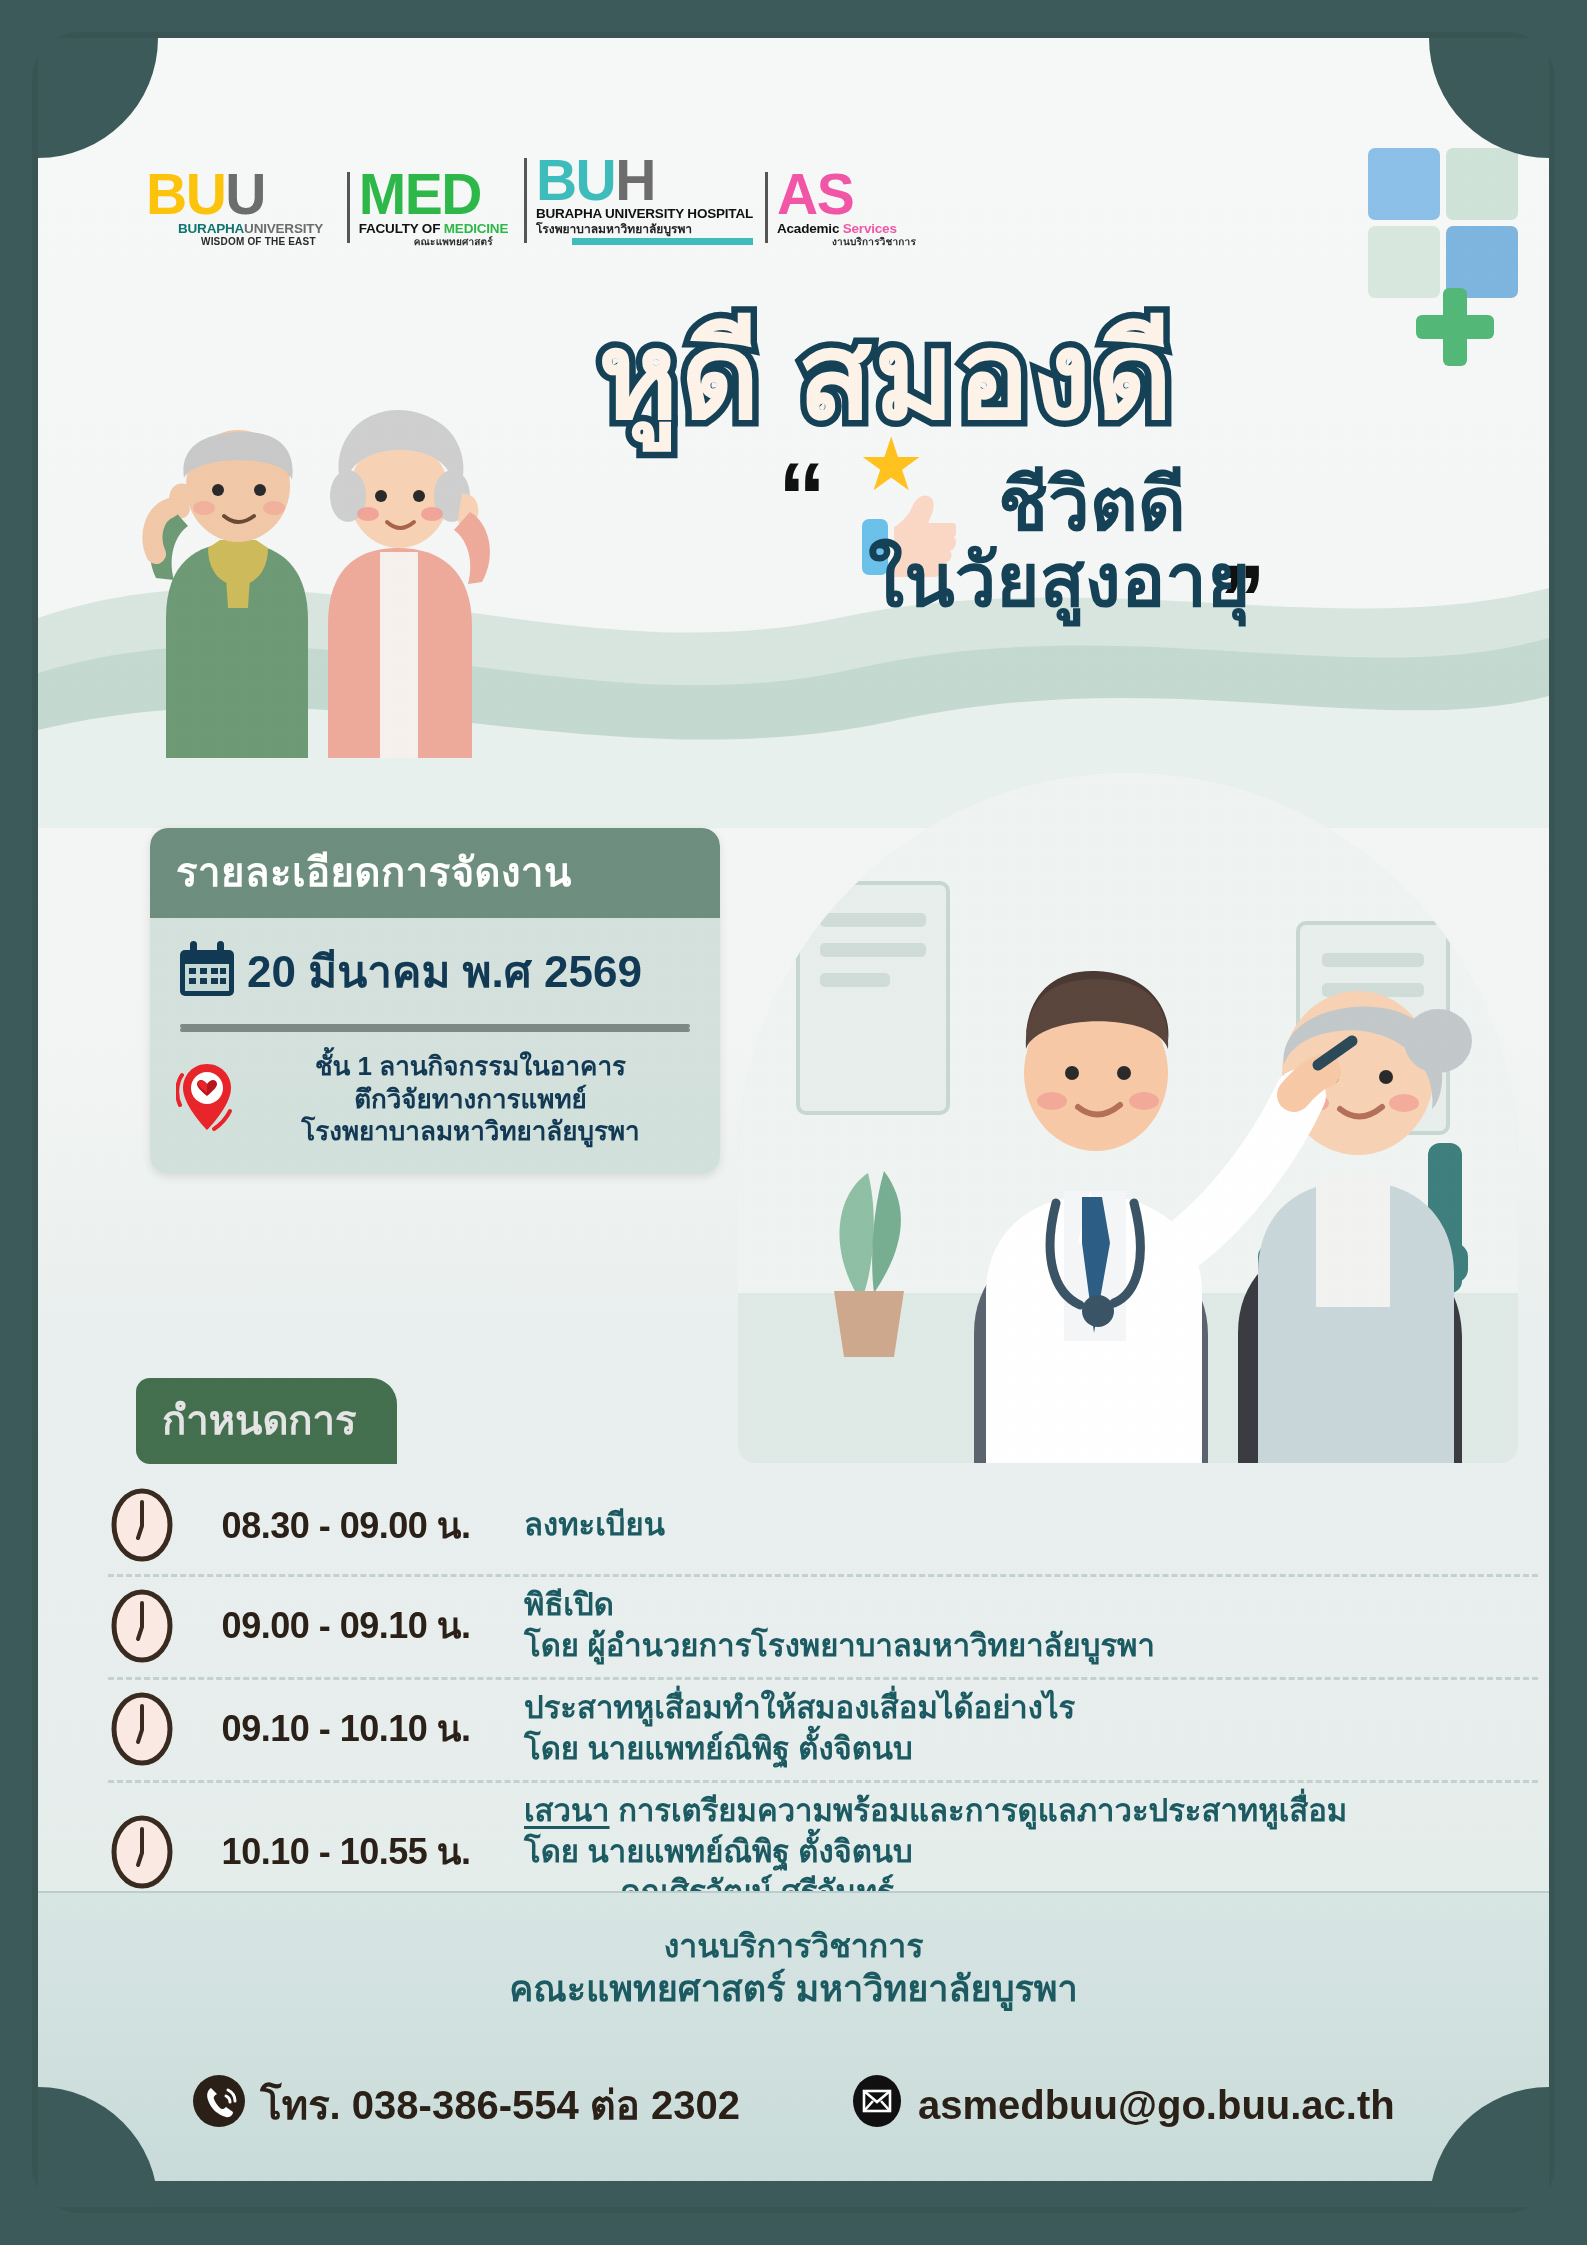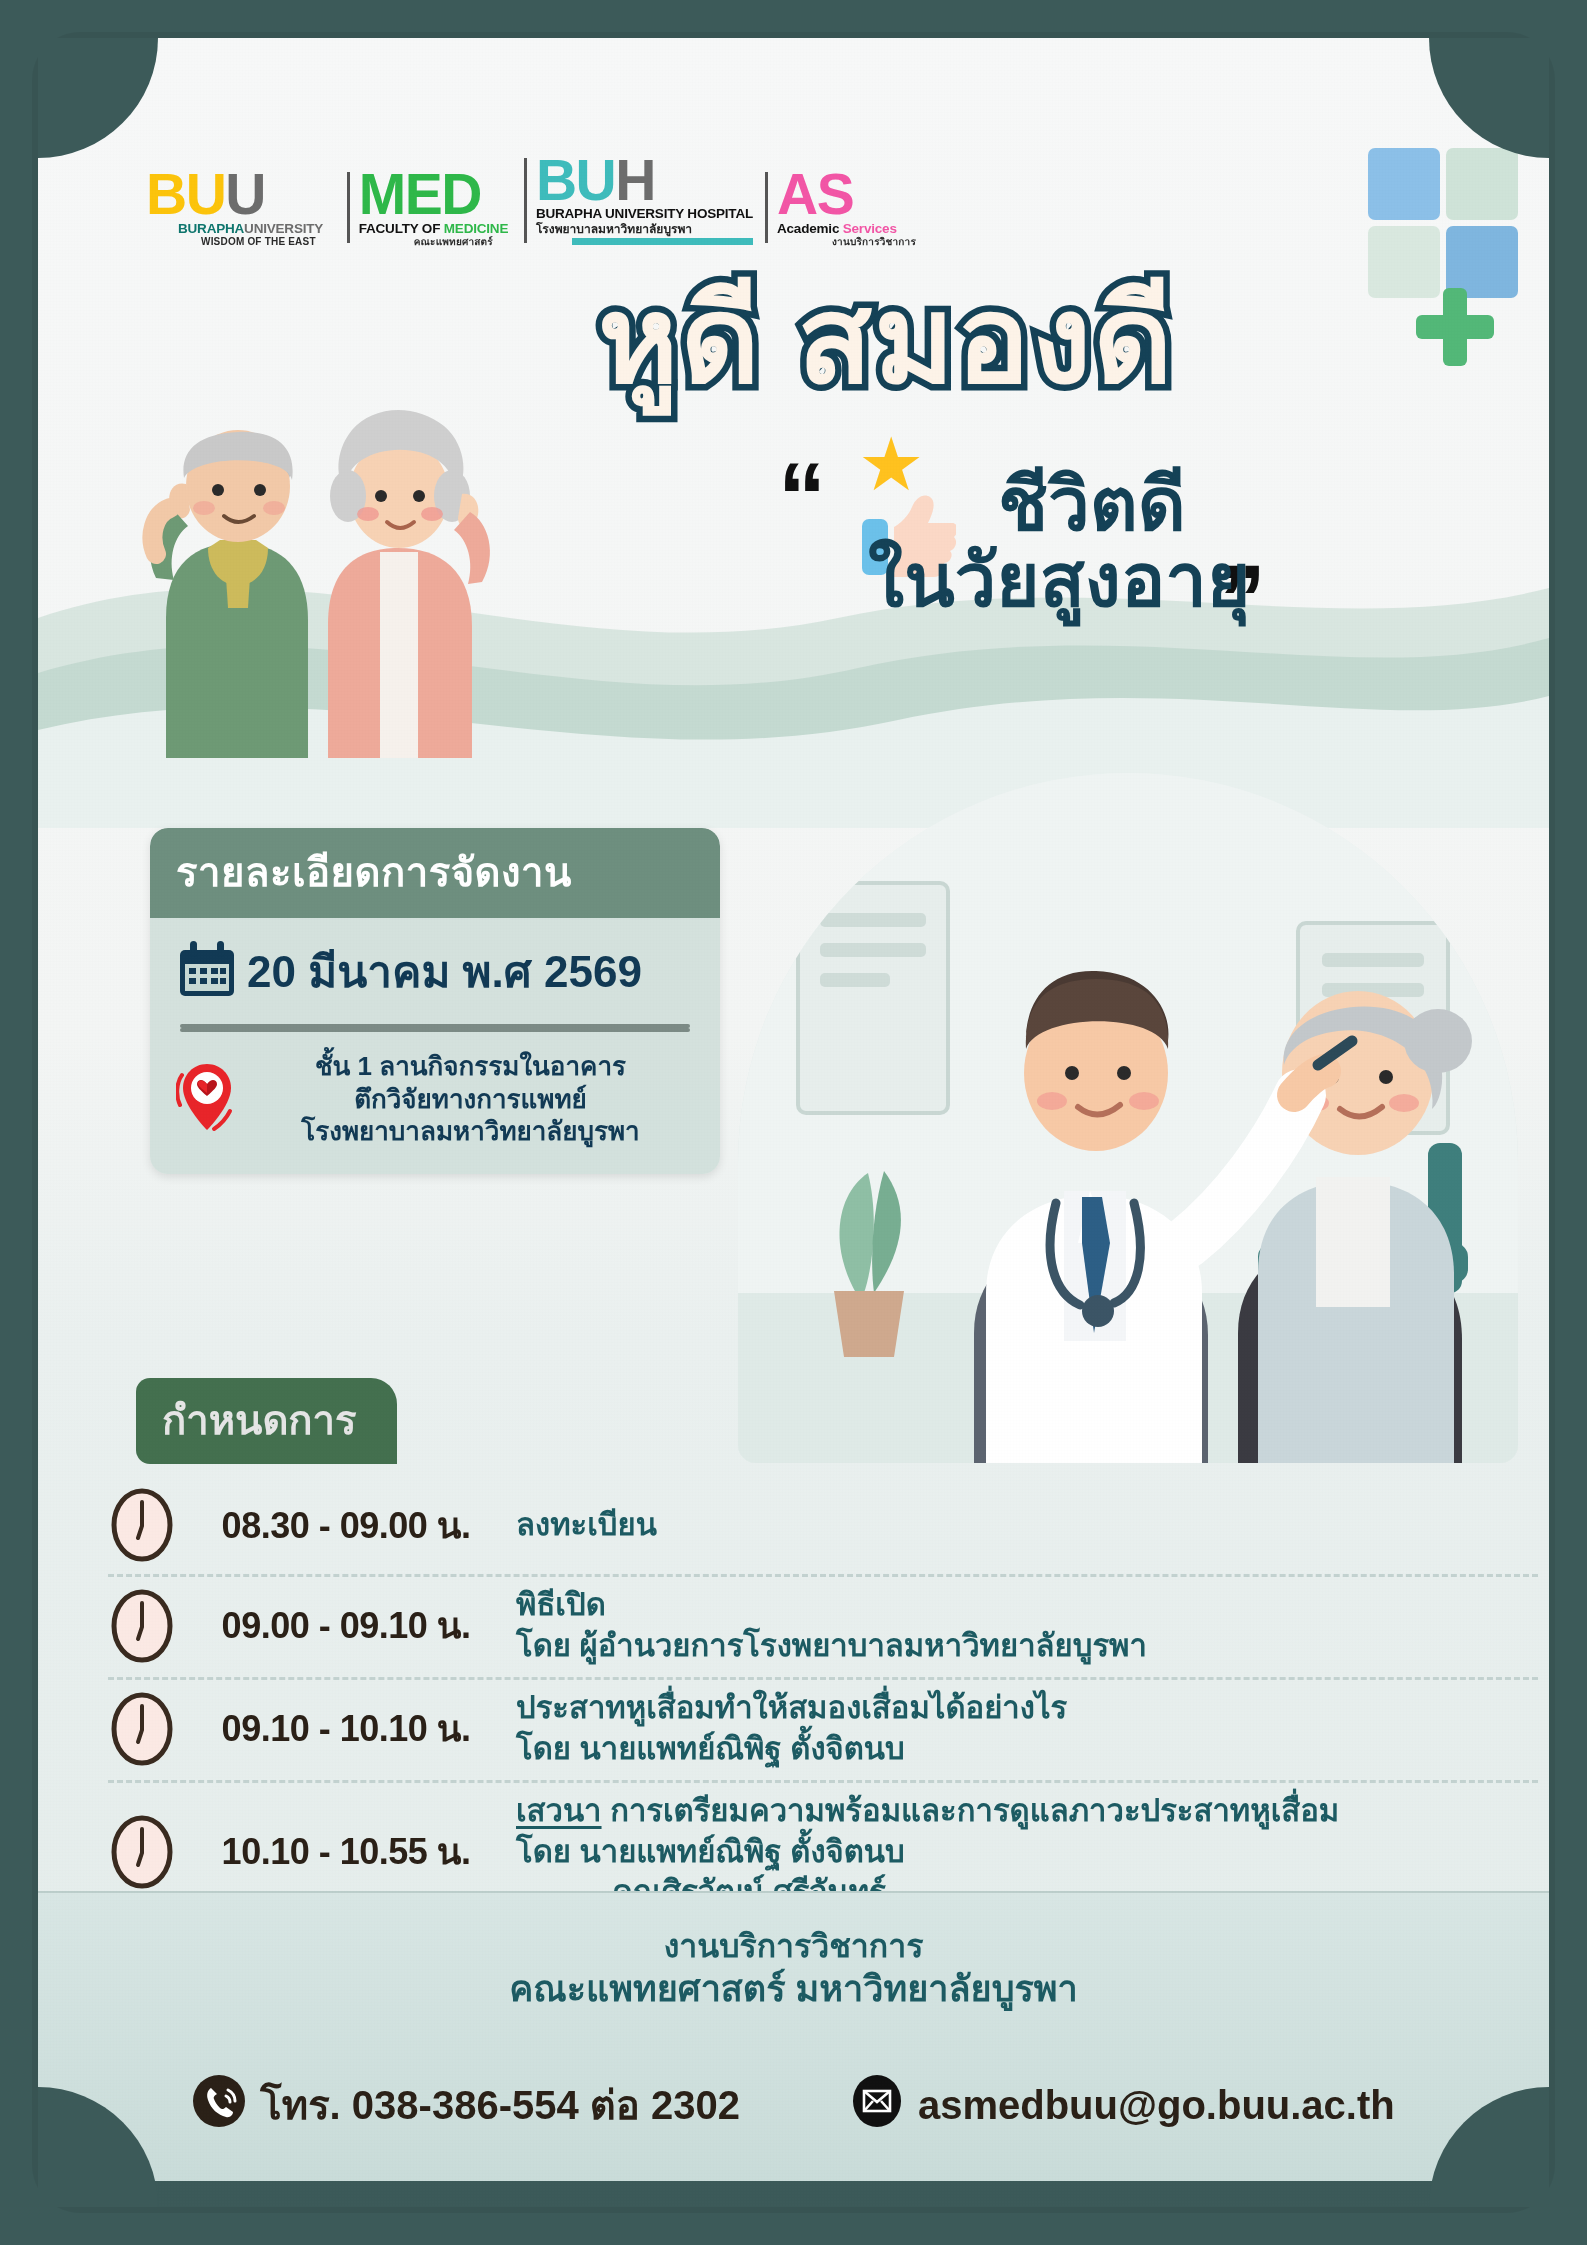--- a/index.html
+++ b/index.html
@@ -80,20 +80,21 @@
   .headline{
     position:absolute; left:560px; top:240px; width:940px;
     font-family:"Liberation Sans", sans-serif;
   }
   .headline .h1{
     font-size:122px; font-weight:800; color:#fdf3e8; line-height:1.02;
     -webkit-text-stroke:13px #154257;
     paint-order:stroke fill;
     letter-spacing:2px;
     text-align:left;
+    margin-top:36px;
   }
   .sub-h{
     position:absolute; left:800px; top:430px; width:700px; text-align:left;
   }
   .sub-h .l1{ font-size:74px; font-weight:800; color:#154257; line-height:1.0; margin-left:160px;}
   .sub-h .l2{ font-size:74px; font-weight:800; color:#154257; line-height:1.05; margin-left:30px;}
 
   .star{ position:absolute; left:820px; top:390px; font-size:74px; color:#ffc21f; line-height:1;}
   .quoteL{ position:absolute; left:740px; top:430px; font-size:96px; font-weight:900; color:#111; line-height:.6;}
   .quoteR{ position:absolute; left:1180px; top:478px; font-size:96px; font-weight:900; color:#111; line-height:.6;}
@@ -139,21 +140,21 @@
   }
   .schedule{ position:absolute; left:70px; top:1440px; width:1430px; }
   .srow{ display:flex; align-items:center; gap:20px; padding:8px 0 10px; border-bottom:3px dashed #c3d2d0;}
   .srow:last-child{ border-bottom:none; }
   .clock-ic{ width:68px; height:78px; flex:0 0 68px; }
   .stime{
     width:300px; flex:0 0 300px; text-align:center;
     font-size:36px; font-weight:800; color:#2b2118;
     letter-spacing:-.5px;
   }
-  .stext{ color:#1d5b63; font-size:31px; font-weight:700; line-height:1.32; }
+  .stext{ color:#1d5b63; font-size:31px; font-weight:700; line-height:1.32;margin-left:8px; }
   .stext .u{ text-decoration:underline; text-underline-offset:5px; }
   .stext .ind{ display:block; }
   .stext .ind2{ display:block; padding-left:96px; }
 
   
   .footbg{
     position:absolute; left:0; right:0; bottom:0; height:316px;
     background:linear-gradient(180deg,#d8e6e4 0%, #c8dbd8 100%);
     border-top:2px solid #bccecb;
   }

